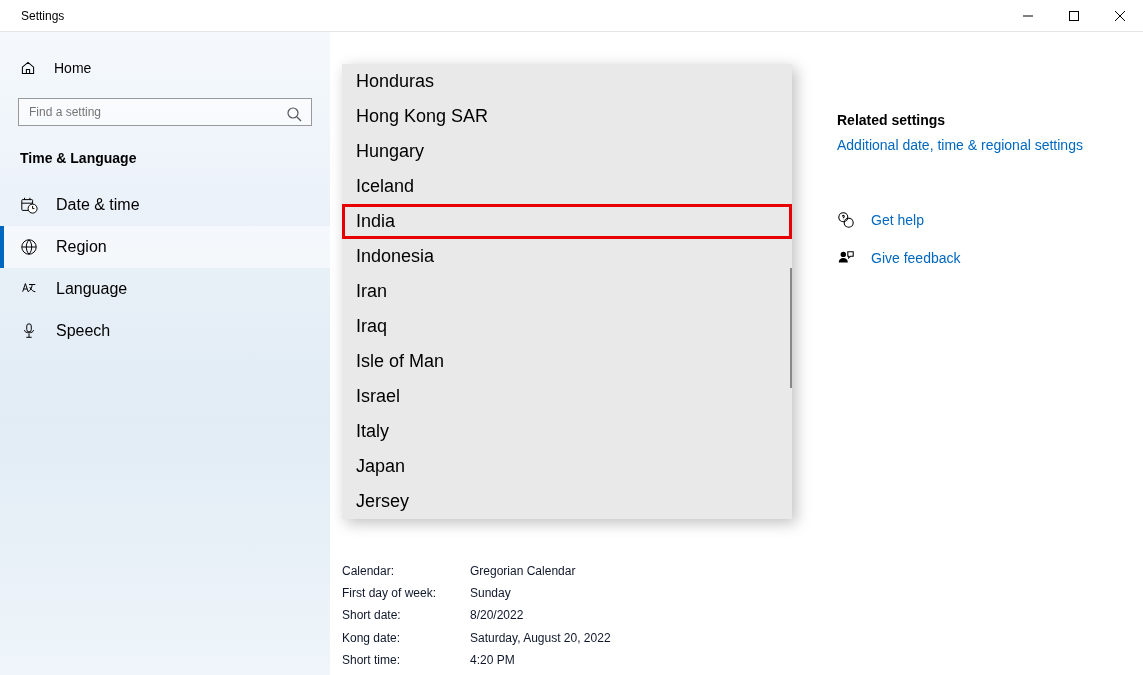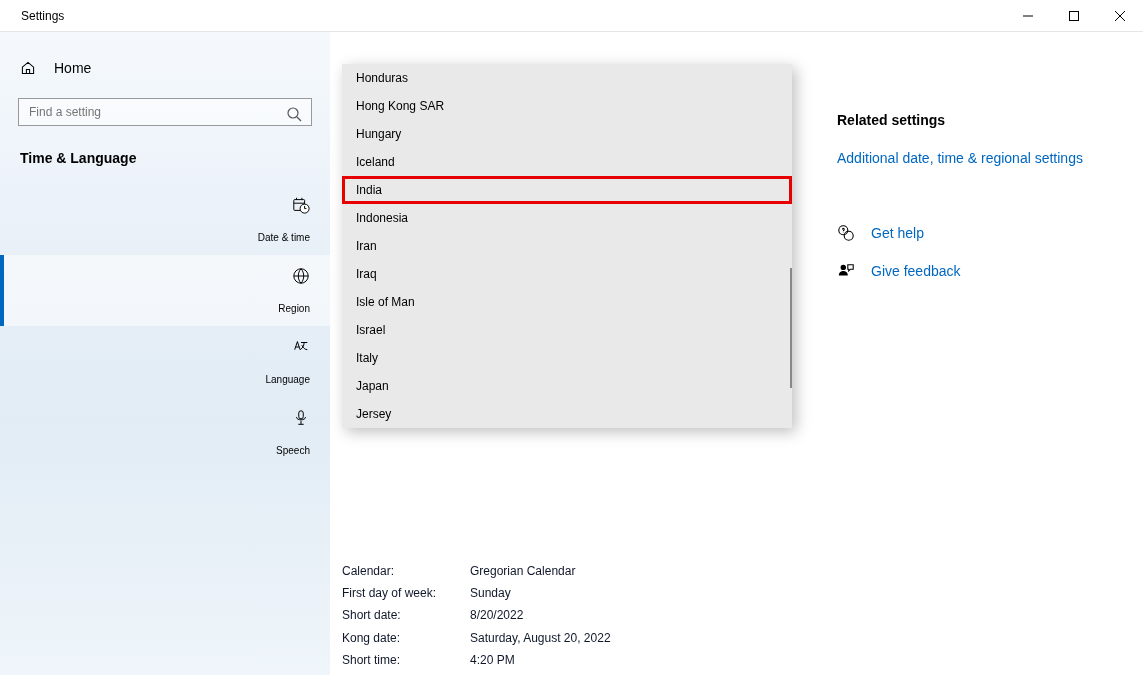--- a/index.html
+++ b/index.html
@@ -11,35 +11,35 @@
 .win-btn { width: 46px; height: 32px; display: flex; align-items: center; justify-content: center; cursor: default; }
 .win-btn svg { width: 10px; height: 10px; }
 .content { display: flex; height: calc(100% - 32px); }
 .sidebar { width: 330px; background: linear-gradient(180deg, #f5f9fd 0%, #eaf1f8 30%, #e1ecf5 60%, #eff5fa 100%); padding-top: 18px; position: relative; }
 .home-row { display: flex; align-items: center; gap: 18px; padding: 10px 20px; font-size: 14px; color: #000; }
 .home-row svg { width: 16px; height: 16px; }
 .search-wrap { margin: 12px 18px 18px; position: relative; }
 .search-input { width: 100%; height: 28px; border: 1px solid #999; background: rgba(255,255,255,0.55); padding: 0 34px 0 10px; font-size: 12px; color: #555; outline: none; }
 .search-wrap svg { position: absolute; right: 10px; top: 8px; width: 16px; height: 16px; }
 .section-title { font-size: 14px; font-weight: 600; padding: 6px 20px 18px; margin-top: 12px; }
-.nav-item { display: flex; align-items: flex-end; gap: 18px; padding: 12px 20px; font-size: 10px; color: #000; position: relative; flex-direction: column; }
+.nav-item { display: flex; align-items: center; gap: 18px; padding: 12px 20px; font-size: 16px; color: #000; position: relative; }
 .nav-item svg { width: 18px; height: 18px; flex-shrink: 0; }
 .nav-item.active { background: rgba(255,255,255,0.5); }
 .nav-item.active::before { content: ""; position: absolute; left: 0; top: 0; bottom: 0; width: 4px; background: #0067c0; }
 .main { flex: 1; position: relative; padding: 0 20px; }
 .dropdown { position: absolute; top: 32px; left: 12px; width: 450px; background: #e9e9e9; box-shadow: 4px 4px 14px rgba(0,0,0,0.25); z-index: 5; }
 .dropdown-inner { max-height: 492px; overflow: hidden; position: relative; }
-.dd-item { padding: 7px 14px; font-size: 12px; color: #000; cursor: default; }
+.dd-item { padding: 7px 14px; font-size: 18px; color: #000; cursor: default; }
 .dd-item.highlighted { outline: 3px solid #e60000; outline-offset: -3px; }
 .dd-scrollbar { position: absolute; right: 0; top: 204px; width: 2px; height: 120px; background: #888; }
 .format-table { position: absolute; top: 528px; left: 12px; }
 .format-row { display: flex; font-size: 12px; color: #0f172a; line-height: 1.85; }
 .format-label { width: 128px; }
 .right-pane { width: 330px; padding: 80px 24px 0 24px; }
-.related-title { font-size: 14px; font-weight: 600; margin-bottom: 22px; }
+.related-title { font-size: 14px; font-weight: 600; margin-bottom: 9px; }
 .link { color: #0067c0; font-size: 14px; margin-bottom: 12px; cursor: pointer; }
 .help-row { display: flex; align-items: center; gap: 16px; margin-top: 58px; margin-bottom: 20px; }
 .help-row + .help-row { margin-top: 0; }
 .help-row svg { width: 18px; height: 18px; }
 .help-link { color: #0067c0; font-size: 14px; cursor: pointer; }
 </style>
 </head>
 <body>
 
 <div class="titlebar">

